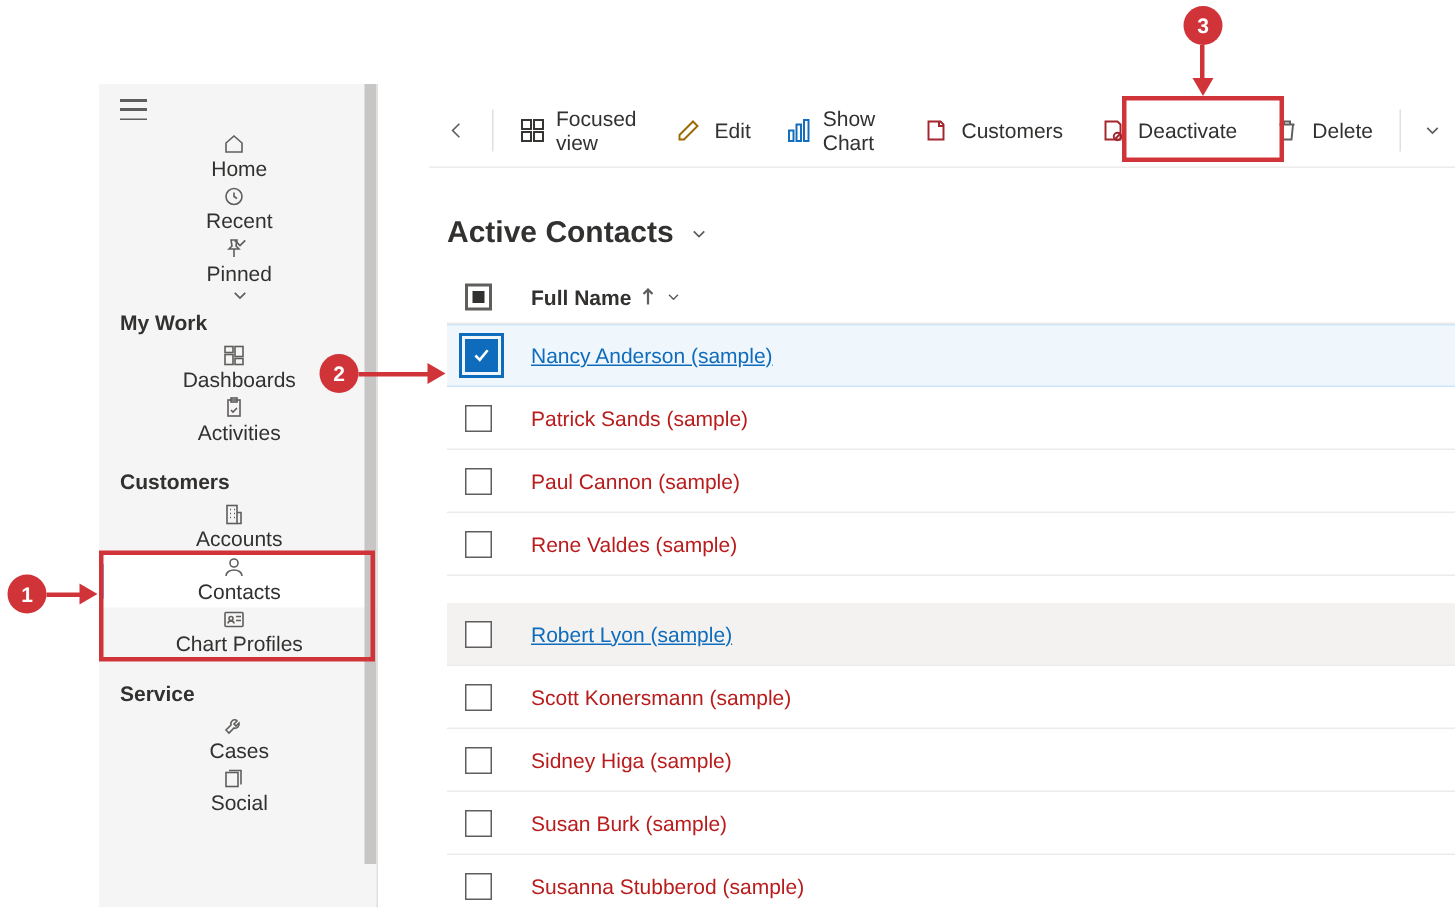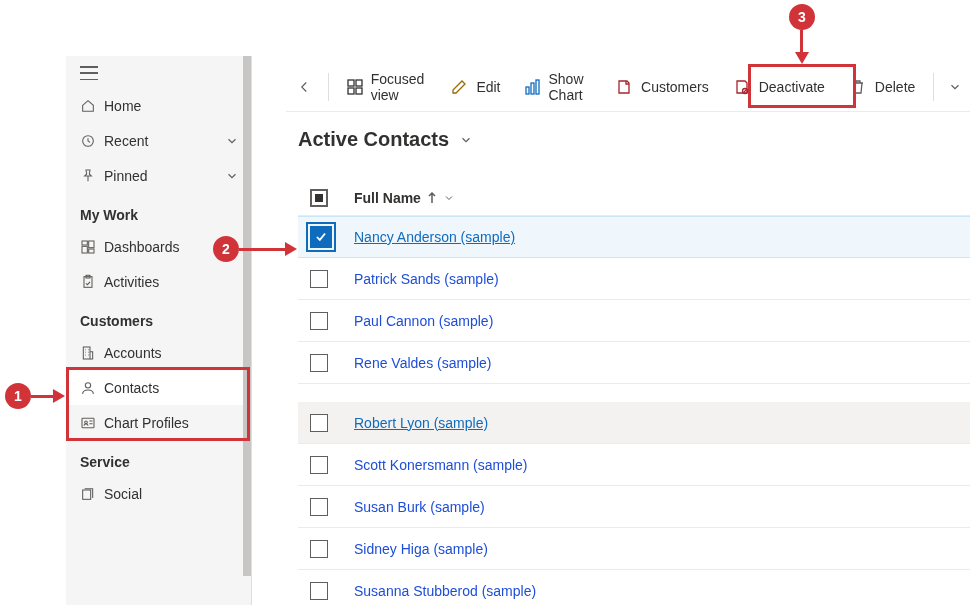--- a/index.html
+++ b/index.html
@@ -8,50 +8,50 @@
 
   
   .sidebar { position:absolute; left:66px; top:56px; width:186px; height:549px; background:#f5f5f5; border-right:1px solid #e1dfdd; }
   .sidebar-inner { position:relative; height:100%; overflow:hidden; }
   .scrollbar-track { position:absolute; right:0; top:0; width:8px; height:100%; }
   .scrollbar-thumb { position:absolute; right:0; top:0; width:8px; height:520px; background:#c8c6c4; }
   .hamburger { padding:10px 12px 8px 14px; }
   .hamburger-lines { width:18px; height:14px; display:flex; flex-direction:column; justify-content:space-between; }
   .hamburger-lines span { height:1.5px; background:#605e5c; }
   .nav-list { padding:0; margin:0; list-style:none; }
-  .nav-item { display:flex; align-items:center; height:35px; padding:0 12px 0 14px; cursor:pointer; position:relative; }
+  .nav-item { display:flex; align-items:center; height:35px; padding:0 12px 0 14px; cursor:pointer; position:relative;flex-direction:column; }
   .nav-item .icon { width:24px; display:flex; align-items:center; color:#605e5c; }
   .nav-item .label { flex:1; }
   .nav-item .chevron { color:#605e5c; }
   .nav-item.selected { background:#fff;justify-content:center; }
   .nav-item.selected::before { content:""; position:absolute; left:0; top:6px; bottom:6px; width:3px; background:#0078d4; }
   .section-header { padding:14px 0 6px 14px; font-weight:600; color:#323130; font-size:14px; }
 
   
   .red-box { position:absolute; border:3px solid #d13438; pointer-events:none; }
 
   
   .main { position:absolute; left:252px; top:56px; right:0; height:549px; }
   .toolbar { position:absolute; left:34px; top:6px; right:0; height:50px; display:flex; align-items:center; gap:0; border-bottom:1px solid #edebe9; background:#fff; }
   .toolbar .sep { width:1px; height:28px; background:#e1dfdd; margin:0 6px; }
   .toolbar-btn { display:flex; align-items:center; gap:8px; height:36px; padding:0 12px; cursor:pointer; font-size:14px; color:#323130; }
   .toolbar-btn .ticon { width:18px; height:18px; display:flex; align-items:center; justify-content:center; }
   .toolbar-back { width:36px; justify-content:center; }
 
   
-  .view-title { position:absolute; left:46px; top:72px; display:flex; align-items:center; gap:10px; font-size:20px; font-weight:600; }
+  .view-title { position:absolute; left:46px; top:88px; display:flex; align-items:center; gap:10px; font-size:20px; font-weight:600; }
 
   
   .table { position:absolute; left:46px; top:124px; right:0; }
   .thead { display:flex; align-items:center; height:36px; border-bottom:1px solid #edebe9; }
   .th-check { width:56px; display:flex; align-items:center; justify-content:flex-start; padding-left:12px; }
   .th-name { display:flex; align-items:center; gap:6px; font-weight:600; }
   .row { display:flex; align-items:center; height:42px; border-bottom:1px solid #edebe9; }
   .row .cell-check { width:56px; display:flex; align-items:center; padding-left:12px; }
-  .row .cell-name { color:#1d4ed8; font-size:14px; cursor:pointer; }
+  .row .cell-name { color:#b91c1c; font-size:14px; cursor:pointer; }
   .row.hovered { background:#f3f2f1;margin-top:18px; }
   .row.hovered .cell-name { text-decoration:underline; color:#0f6cbd; }
   .row.selected { background:#eff6fc; border-top:1px solid #cde6f7; border-bottom:1px solid #cde6f7; }
   .row.selected .cell-name { text-decoration:underline; color:#0f6cbd;text-align:center; }
 
   
   .chk { width:18px; height:18px; border:1px solid #605e5c; background:#fff; display:flex; align-items:center; justify-content:center; }
   .chk.header { border-width:2px; }
   .chk-filled { width:22px; height:22px; background:#0f6cbd; border:2px solid #0f6cbd; display:flex; align-items:center; justify-content:center; outline:2px solid #0f6cbd; outline-offset:2px; }
   .chk-filled svg { color:#fff; }
@@ -168,20 +168,28 @@
                   <rect x="3" y="5" width="18" height="14" rx="1"></rect>
                   <circle cx="9" cy="11" r="2"></circle>
                   <path d="M6 16c0-1.5 1.5-2.5 3-2.5s3 1 3 2.5M14 9h5M14 13h5"></path>
                 </svg>
               </span>
       <span class="label">Chart Profiles</span>
             </li>
           </ul>
           <div class="section-header">Service</div>
           <ul class="nav-list">
+            <li class="nav-item">
+              <span class="icon">
+                <svg width="16" height="16" viewBox="0 0 24 24" fill="none" stroke="#605e5c" stroke-width="1.6">
+                  <path d="M14 6a4 4 0 0 0-5 5l-5 5 3 3 5-5a4 4 0 0 0 5-5l-3 3-2-2 3-3z"></path>
+                </svg>
+              </span>
+      <span class="label">Cases</span>
+            </li>
             <li class="nav-item">
               <span class="icon">
                 <svg width="16" height="16" viewBox="0 0 24 24" fill="none" stroke="#605e5c" stroke-width="1.6">
                   <rect x="4" y="6" width="12" height="14"></rect>
                   <path d="M7 4h12v14"></path>
                 </svg>
               </span>
       <span class="label">Social</span>
             </li>
           </ul>
@@ -336,27 +344,27 @@
           <div class="row">
             <div class="cell-check">
               <div class="chk"></div>
             </div>
     <div class="cell-name">Scott Konersmann (sample)</div>
           </div>
           <div class="row">
             <div class="cell-check">
               <div class="chk"></div>
             </div>
+    <div class="cell-name">Sidney Higa (sample)</div>
+          </div>
+          <div class="row">
+            <div class="cell-check">
+              <div class="chk"></div>
+            </div>
     <div class="cell-name">Susan Burk (sample)</div>
-          </div>
-          <div class="row">
-            <div class="cell-check">
-              <div class="chk"></div>
-            </div>
-    <div class="cell-name">Sidney Higa (sample)</div>
           </div>
           <div class="row">
             <div class="cell-check">
               <div class="chk"></div>
             </div>
     <div class="cell-name">Susanna Stubberod (sample)</div>
           </div>
         </div>
     </div>
   </div>

